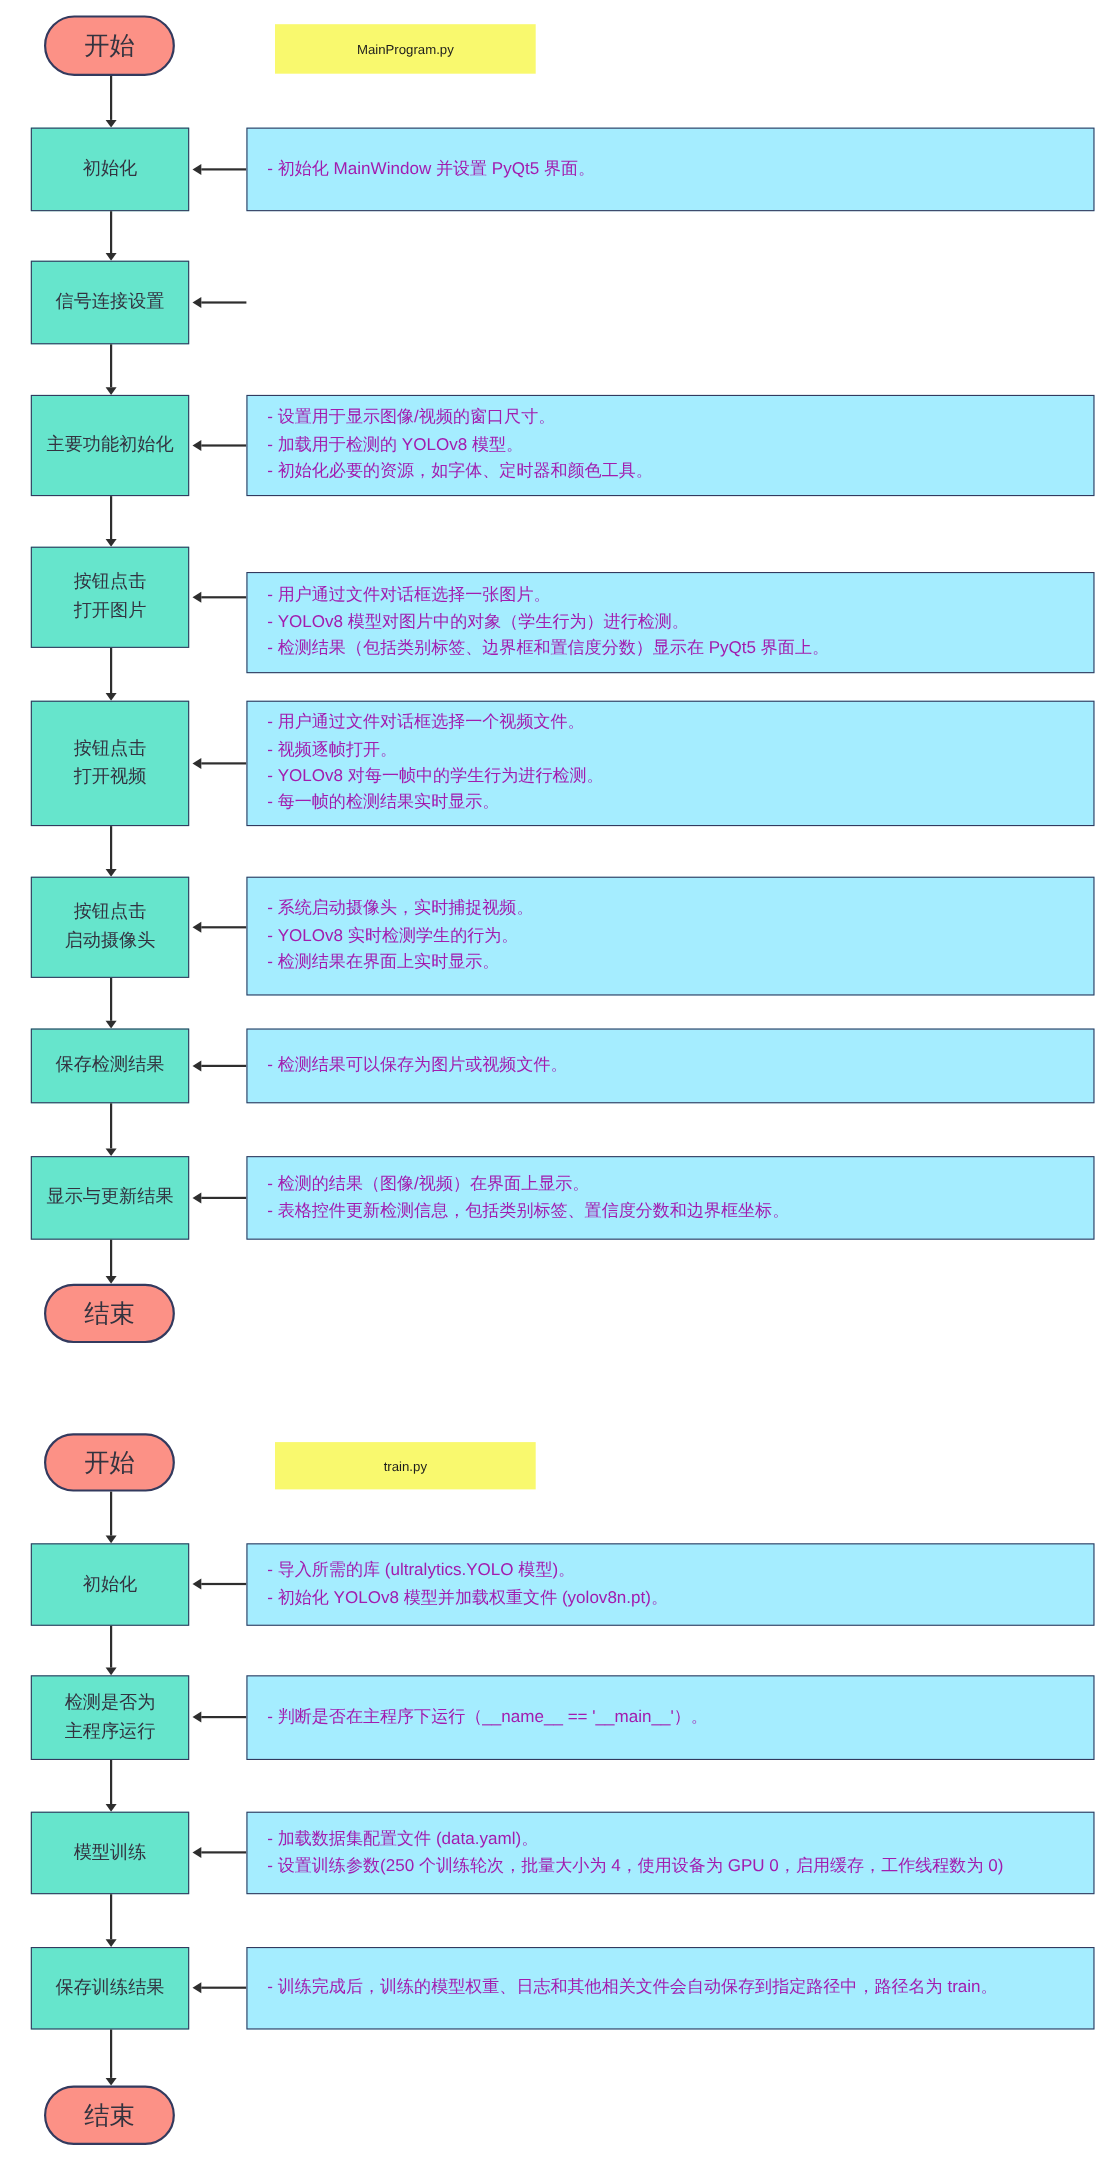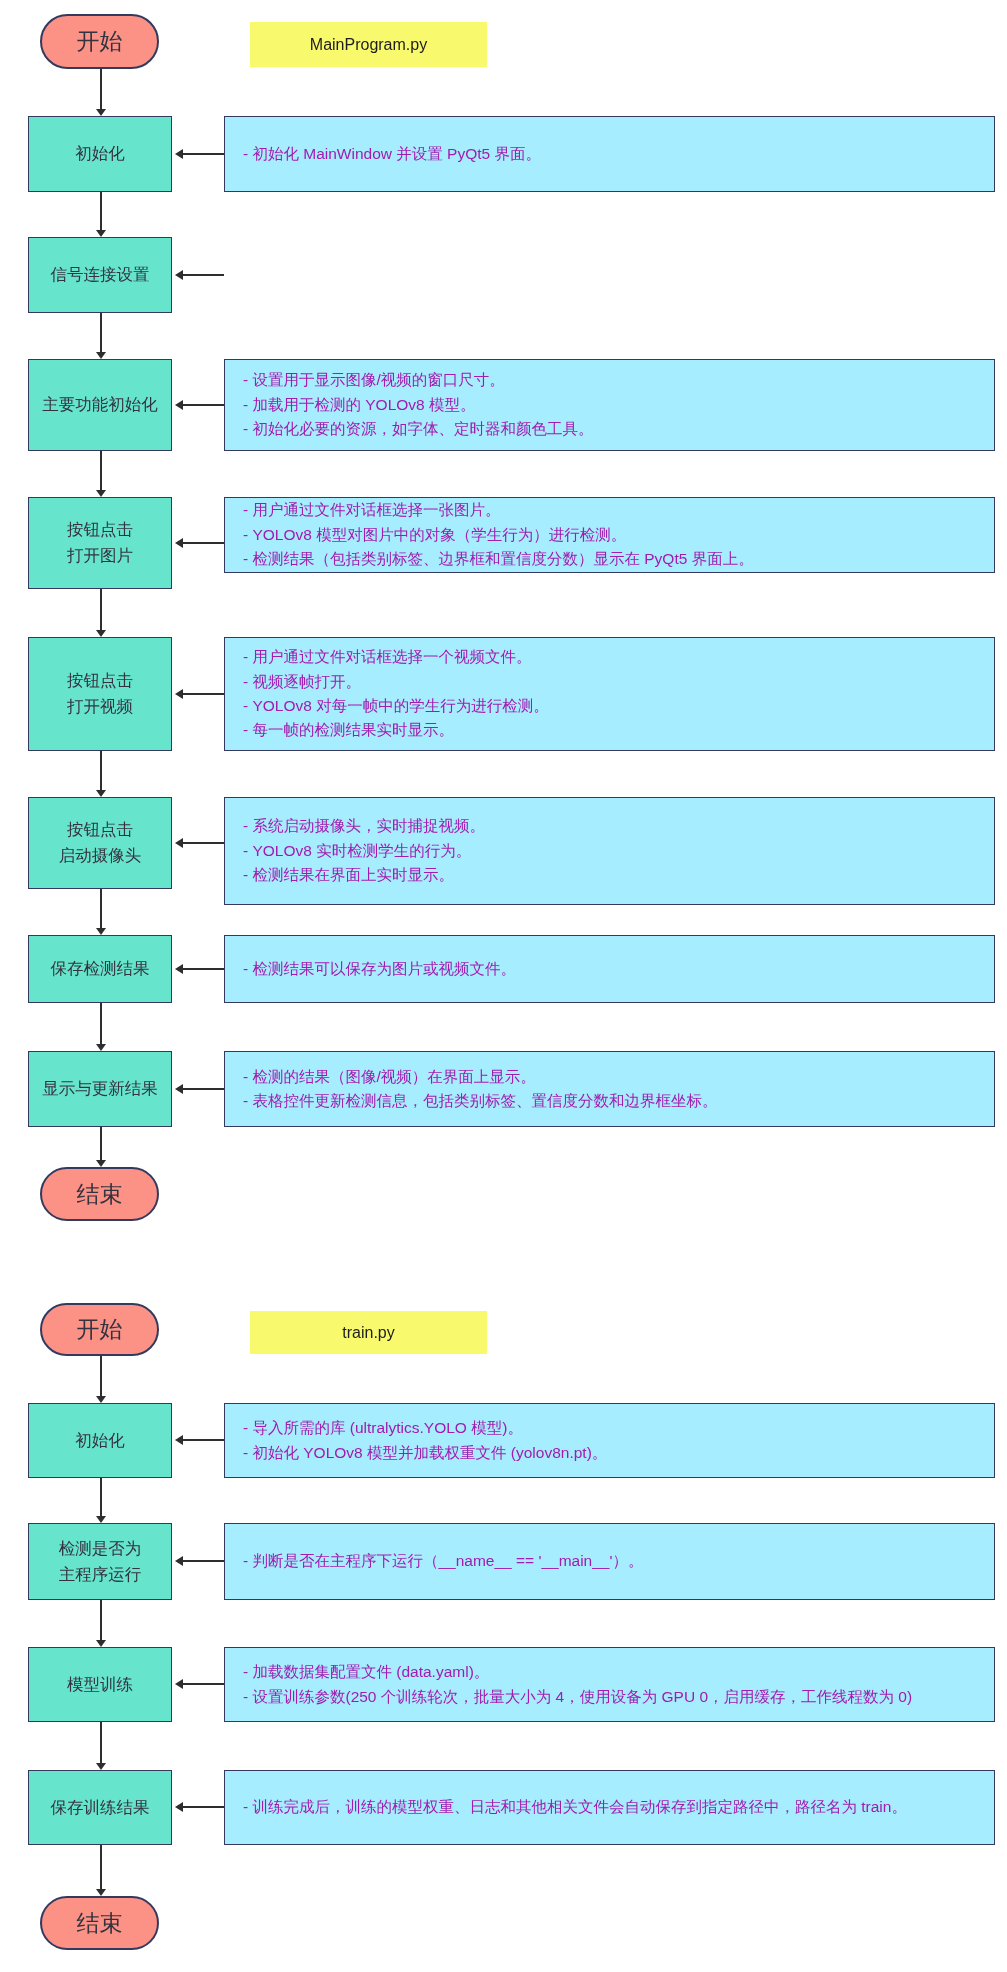--- a/index.html
+++ b/index.html
@@ -23,21 +23,21 @@
     position:absolute;left:224px;width:771px;
     background:#A5EDFF;border:1.7px solid #333A5E;
     display:flex;align-items:center;
     font-size:15.5px;color:#a21caf;line-height:1.58;
     white-space:pre-line;box-sizing:border-box;
     padding:4px 10px 4px 18px;
   }
   .title-bar{
     position:absolute;left:250px;width:237px;background:#F9F96E;
     display:flex;align-items:center;justify-content:center;
-    font-size:16px;color:#1d1d1d;box-sizing:border-box;
+    font-size:12px;color:#1d1d1d;box-sizing:border-box;
   }
   .varrow{position:absolute;left:100px;width:1.8px;background:#2e2e2e;}
   .varrow i{position:absolute;left:-4.2px;bottom:-7px;width:0;height:0;
     border-left:5px solid transparent;border-right:5px solid transparent;
     border-top:7px solid #2e2e2e;}
   .harrow{position:absolute;left:183px;width:41px;height:1.8px;background:#2e2e2e;}
   .harrow i{position:absolute;left:-8px;top:-4.2px;width:0;height:0;
     border-top:5px solid transparent;border-bottom:5px solid transparent;
     border-right:8px solid #2e2e2e;}
 </style>
@@ -98,21 +98,21 @@
       <i></i>
     </div>
 
   <div class="process" style="top:497px;height:92px">
     <span>按钮点击
 打开图片</span>
   </div>
   <div class="harrow" style="top:542px">
       <i></i>
     </div>
-  <div class="desc" style="top:497px;height:76px">
+  <div class="desc" style="top:520px;height:92px">
     <span>- 用户通过文件对话框选择一张图片。
 - YOLOv8 模型对图片中的对象（学生行为）进行检测。
 - 检测结果（包括类别标签、边界框和置信度分数）显示在 PyQt5 界面上。</span>
   </div>
 
   <div class="varrow" style="top:589px;height:41px">
       <i></i>
     </div>
 
   <div class="process" style="top:637px;height:114px">

